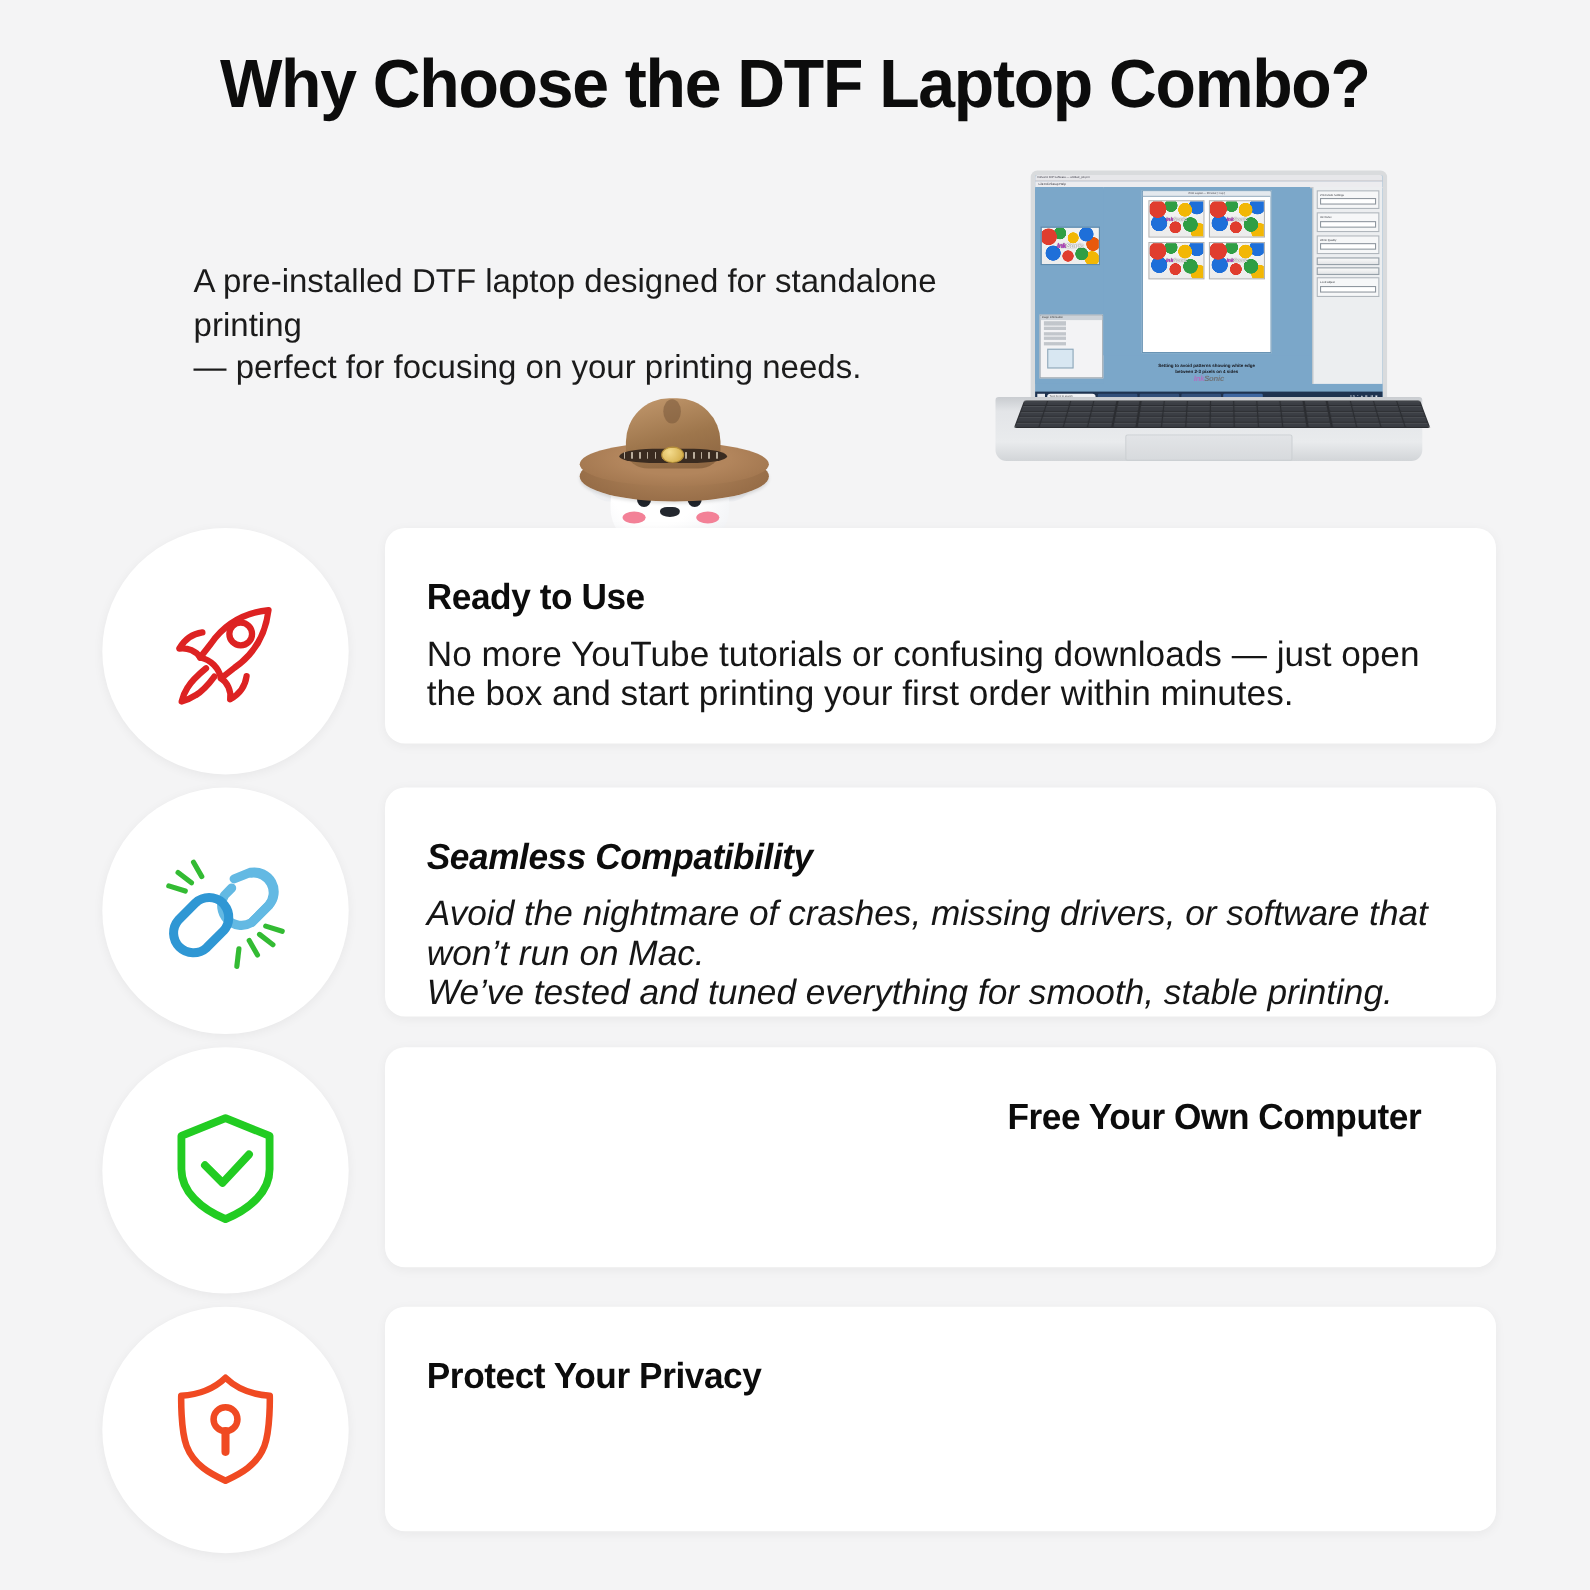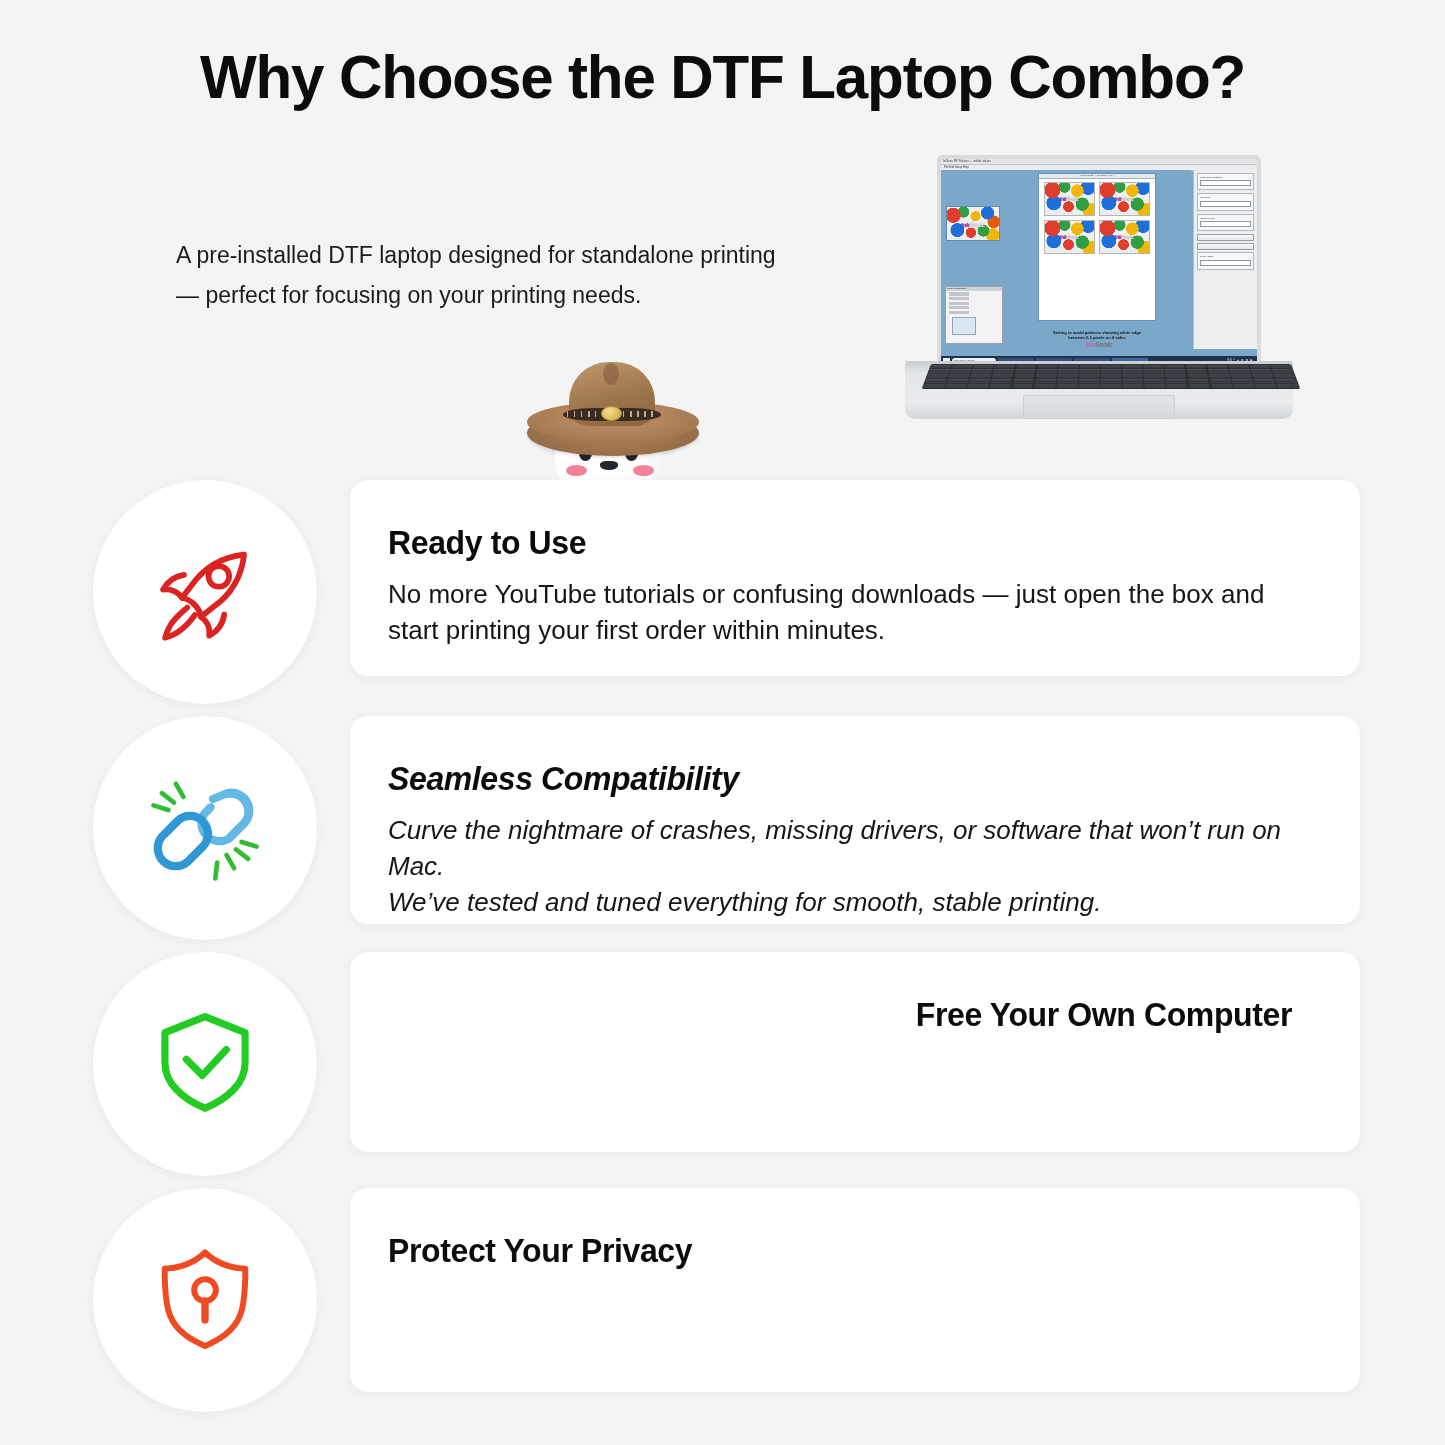--- a/index.html
+++ b/index.html
@@ -31,21 +31,21 @@
     font-family: "Liberation Sans", sans-serif;
     transform: scaleX(0.97);
   }
 
   
   .intro-text {
     position: absolute;
     left: 176px;
     top: 236px;
     width: 700px;
-    font-size: 23px;
+    font-size: 30px;
     line-height: 39.5px;
     color: #1b1b1b;
     font-weight: 400;
     white-space: pre-line;
   }
 
   
   .laptop-wrap {
     position: absolute;
     left: 893px;
@@ -571,21 +571,21 @@
     font-size: 33px;
     font-weight: 700;
     color: #0c0c0c;
     letter-spacing: -0.4px;
     margin: 0 0 14px 0;
     line-height: 1.15;
     transform: scaleX(0.97);
     transform-origin: left center;
   }
   .feature-body {
-    font-size: 26px;
+    font-size: 32px;
     line-height: 36px;
     color: #161616;
     white-space: pre-line;
     font-weight: 400;
   }
 </style>
 </head>
 <body style="background: rgb(244, 244, 245);">
 
 <div class="page-title">Why Choose the DTF Laptop Combo?</div>
@@ -835,21 +835,21 @@
             <line x1="38.5" y1="51.5" x2="37.5" y2="60"></line>
           </g>
           <path d="M36.2 17.6 L44.2 14.4 A9.6 9.6 0 0 1 53 30.4 L44.8 38.6" stroke="#63b9e3" stroke-width="4.4" fill="none"></path>
           <path d="M44.5 14.8 A9.6 9.6 0 0 1 52.9 30.5 L44.6 38.8 A9.6 9.6 0 0 1 31.5 25.6 L35 22" stroke="#63b9e3" stroke-width="4.4" fill="none"></path>
           <path d="M30.6 29.2 A9.6 9.6 0 0 0 17.5 29.2 L9.2 37.5 A9.6 9.6 0 0 0 22.8 51 L31 42.8 A9.6 9.6 0 0 0 31.4 30.2" stroke="#2f97d4" stroke-width="4.4" fill="none"></path>
         </svg>
       </span>
     </div>
     <div class="feature-card h2">
       <div class="feature-title">Seamless Compatibility</div>
-      <div class="feature-body">Curve the nightmare of crashes, missing drivers, or software that won’t run on Mac.
+      <div class="feature-body">Avoid the nightmare of crashes, missing drivers, or software that won’t run on Mac.
 We’ve tested and tuned everything for smooth, stable printing.</div>
     </div>
   </div>
 
   <div class="feature-row">
     <div class="icon-circle">
       <span>
         <svg width="114" height="114" viewBox="0 0 64 64" fill="none" stroke="#22cc22" stroke-width="4" stroke-linecap="round" stroke-linejoin="round">
           <path d="M32 6.5 L54.5 15.5 L54.5 32.5 C54.5 44 44.5 52.8 32 58 C19.5 52.8 9.5 44 9.5 32.5 L9.5 15.5 Z"></path>
           <path d="M21.5 30.5 L30.5 39.5 L44 25"></path>

